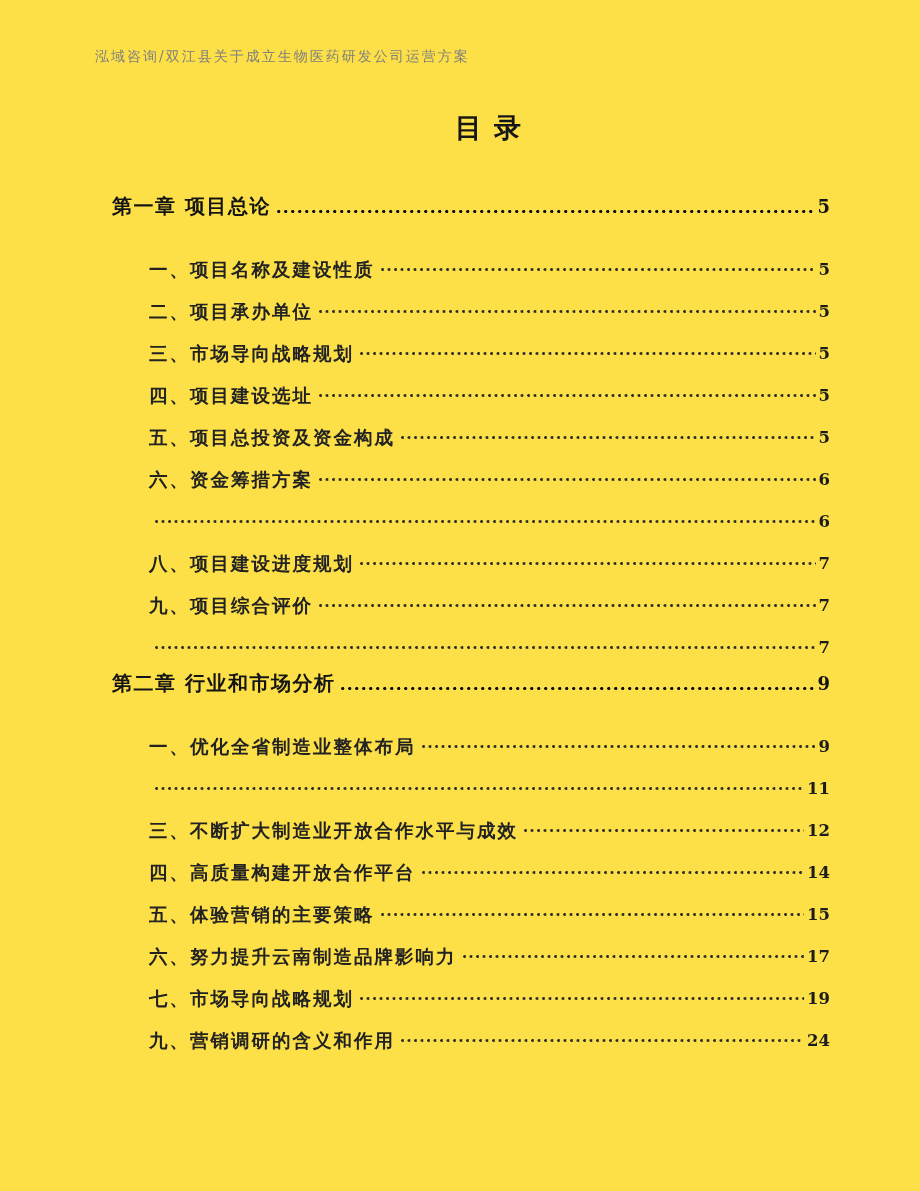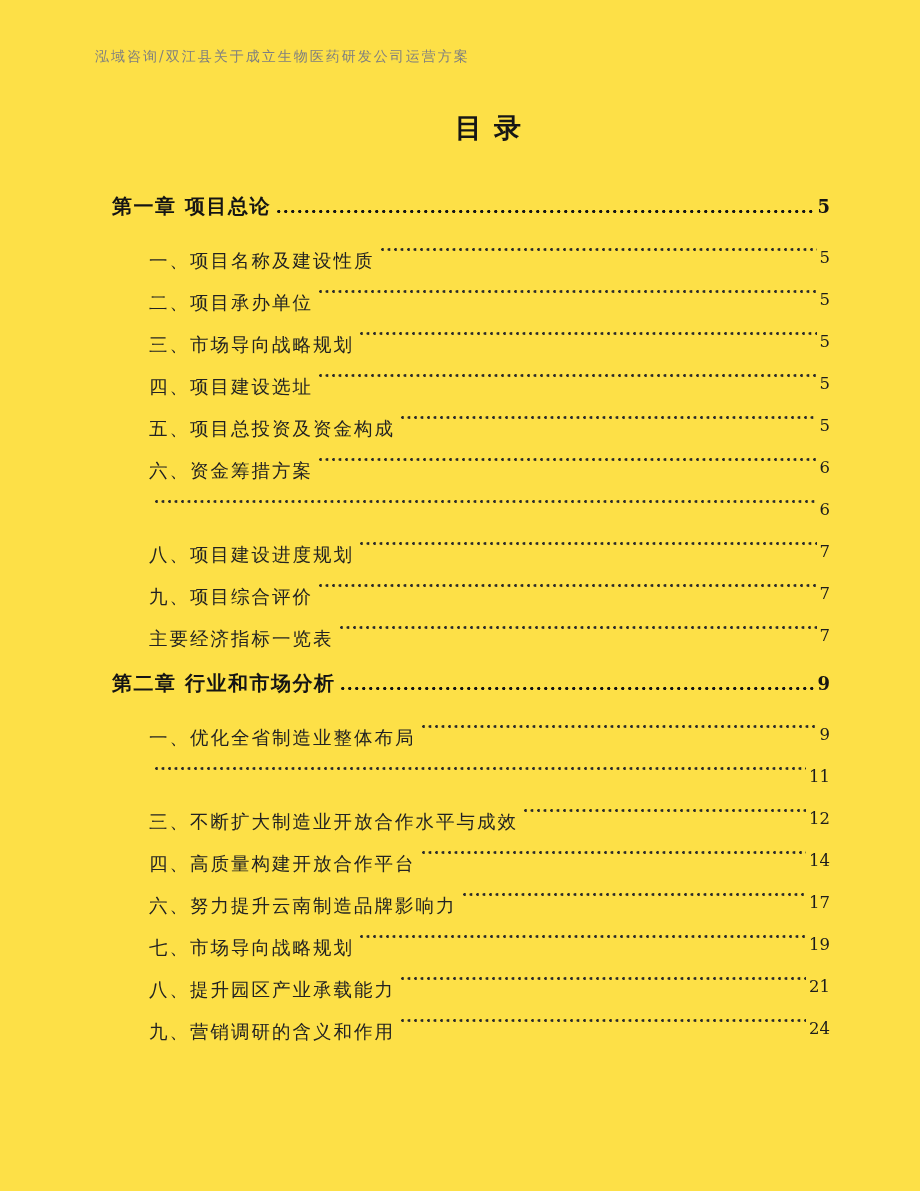--- a/index.html
+++ b/index.html
@@ -60,26 +60,27 @@
   }
   .chapter-label {
     white-space: nowrap;
     letter-spacing: 1.5px;
   }
   .items {
     margin-top: 27px;
   }
   .item-row {
     display: flex;
-    align-items: flex-start;
+    align-items: center;
     height: 42px;
     padding-left: 37px;
     font-size: 18.5px;
     color: #222222;
     cursor: pointer;
+    font-weight: bold;
   }
   .item-label {
     white-space: nowrap;
     letter-spacing: 2px;
   }
   .dots {
     flex: 1;
     height: 3px;
     margin: 0 3px 0 6px;
     background-image: radial-gradient(circle at 1.5px 1.5px, #2a2a2a 1.25px, transparent 1.55px);
@@ -168,21 +169,20 @@
     <span class="page-num">7</span>
   </div>
 
   <div class="item-row">
     <span class="item-label">九、项目综合评价</span>
     <span class="dots"></span>
     <span class="page-num">7</span>
   </div>
 
   <div class="item-row">
-    <span class="item-label">主要经济指标一览表</span>
     <span class="dots"></span>
     <span class="page-num">7</span>
   </div>
 </div>
   </div>
 
   <div class="chapter">
     <div class="chapter-row">
       <span class="chapter-label">第二章 行业和市场分析</span>
       <span class="dots"></span>
@@ -205,38 +205,38 @@
     <span class="dots"></span>
     <span class="page-num">12</span>
   </div>
 
   <div class="item-row">
     <span class="item-label">四、高质量构建开放合作平台</span>
     <span class="dots"></span>
     <span class="page-num">14</span>
   </div>
 
+  <div class="item-row">
+    <span class="item-label">五、体验营销的主要策略</span>
+    <span class="dots"></span>
+    <span class="page-num">15</span>
+  </div>
 
   <div class="item-row">
     <span class="item-label">六、努力提升云南制造品牌影响力</span>
     <span class="dots"></span>
     <span class="page-num">17</span>
   </div>
 
   <div class="item-row">
     <span class="item-label">七、市场导向战略规划</span>
     <span class="dots"></span>
     <span class="page-num">19</span>
   </div>
 
-  <div class="item-row">
-    <span class="item-label">八、提升园区产业承载能力</span>
-    <span class="dots"></span>
-    <span class="page-num">21</span>
-  </div>
 
   <div class="item-row">
     <span class="item-label">九、营销调研的含义和作用</span>
     <span class="dots"></span>
     <span class="page-num">24</span>
   </div>
 </div>
   </div>
 </div>
 </div>

